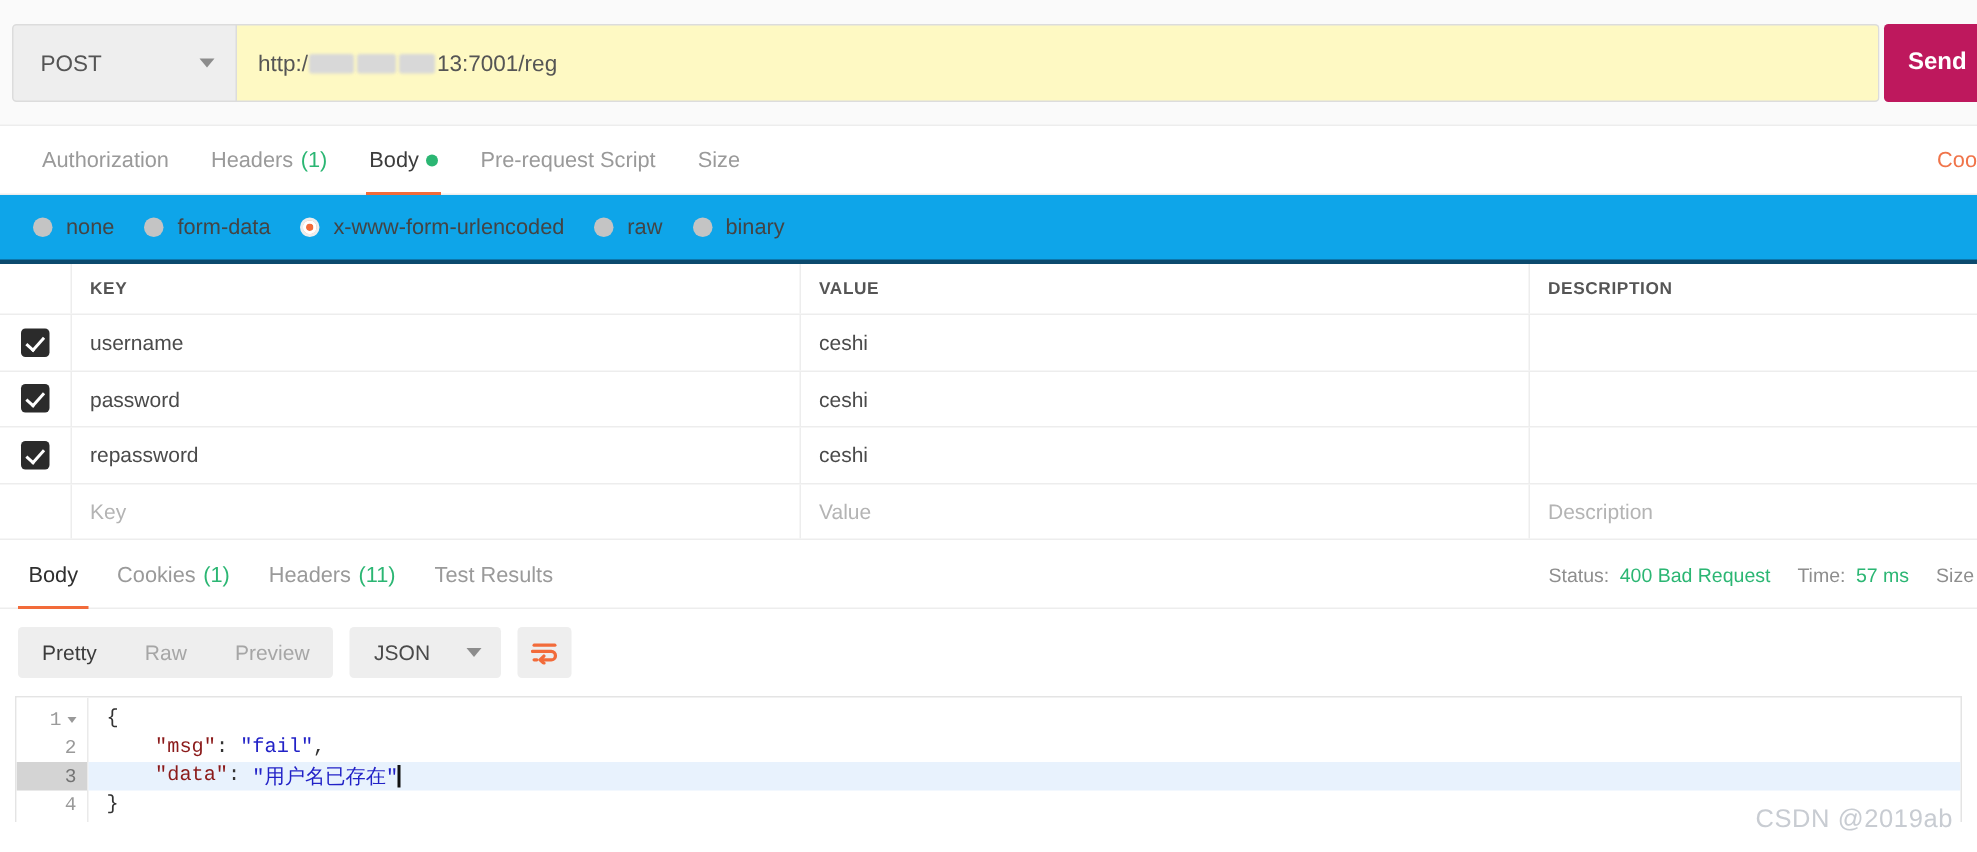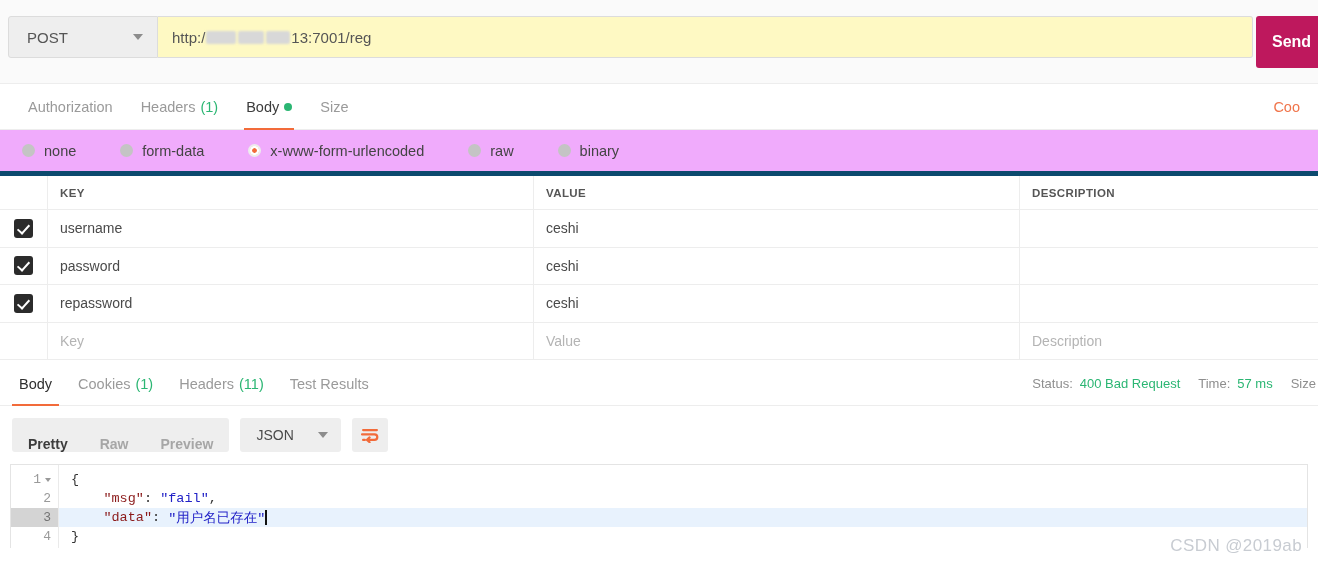--- a/index.html
+++ b/index.html
@@ -16,21 +16,21 @@
   .urlbar-wrap {
     position: relative;
     height: 84px;
     background: #fafafa;
     border-bottom: 1px solid #ededed;
   }
   .urlbar {
     position: absolute;
     left: 8px;
     top: 16px;
-    height: 42px;
+    height: 52px;
     right: 0;
     display: flex;
     align-items: stretch;
   }
   .method-select {
     width: 150px;
     background: #eeeeee;
     border: 1px solid #dcdcdc;
     border-radius: 3px 0 0 3px;
     display: flex;
@@ -134,37 +134,37 @@
     background: #2bb673;
     display: inline-block;
   }
   .cookies-link {
     position: absolute;
     right: 0;
     top: 0;
     height: 100%;
     display: flex;
     align-items: center;
-    padding-right: 18px;
+    padding-right: 0;
     font-size: 14.5px;
     color: #f0744a;
     cursor: pointer;
     overflow: hidden;
     white-space: nowrap;
   }
 
   
   .radio-row {
     height: 46px;
     display: flex;
     align-items: center;
     padding-left: 22px;
-    gap: 44px;
-    background: #f0abfc;
-    border-bottom: 5px solid #0c4a6e;
+    gap: 20px;
+    background: #0ea5e9;
+    border-bottom: 3px solid #0c4a6e;
   }
   .radio-item {
     display: flex;
     align-items: center;
     gap: 9px;
     font-size: 14.5px;
     color: #444444;
     cursor: pointer;
     white-space: nowrap;
   }
@@ -292,22 +292,21 @@
     align-items: center;
     padding-left: 12px;
     gap: 11px;
     background: #ffffff;
   }
   .seg-group {
     display: flex;
     background: #eeeeee;
     border-radius: 3px;
     height: 34px;
-    align-items: flex-end;
-    font-weight: bold;
+    align-items: center;
   }
   .seg {
     display: flex;
     align-items: center;
     padding: 0 16px;
     font-size: 14px;
     color: #a6a6a6;
     cursor: pointer;
   }
   .seg.active { color: #3c3c3c; }
@@ -434,20 +433,23 @@
     </div>
     <div class="req-tab">
       <span>Headers</span>
       <span class="count-badge">(1)</span>
     </div>
     <div class="req-tab active">
       <span>Body</span>
       <span class="dot-green"></span>
     </div>
     <div class="req-tab">
+      <span>Pre-request Script</span>
+    </div>
+    <div class="req-tab">
       <span>Size</span>
     </div>
   </div>
   <div class="cookies-link">Coo</div>
 </div>
 
 <div class="radio-row">
   <div class="radio-item">
     <span class="radio-dot"></span>
     <span>none</span>

